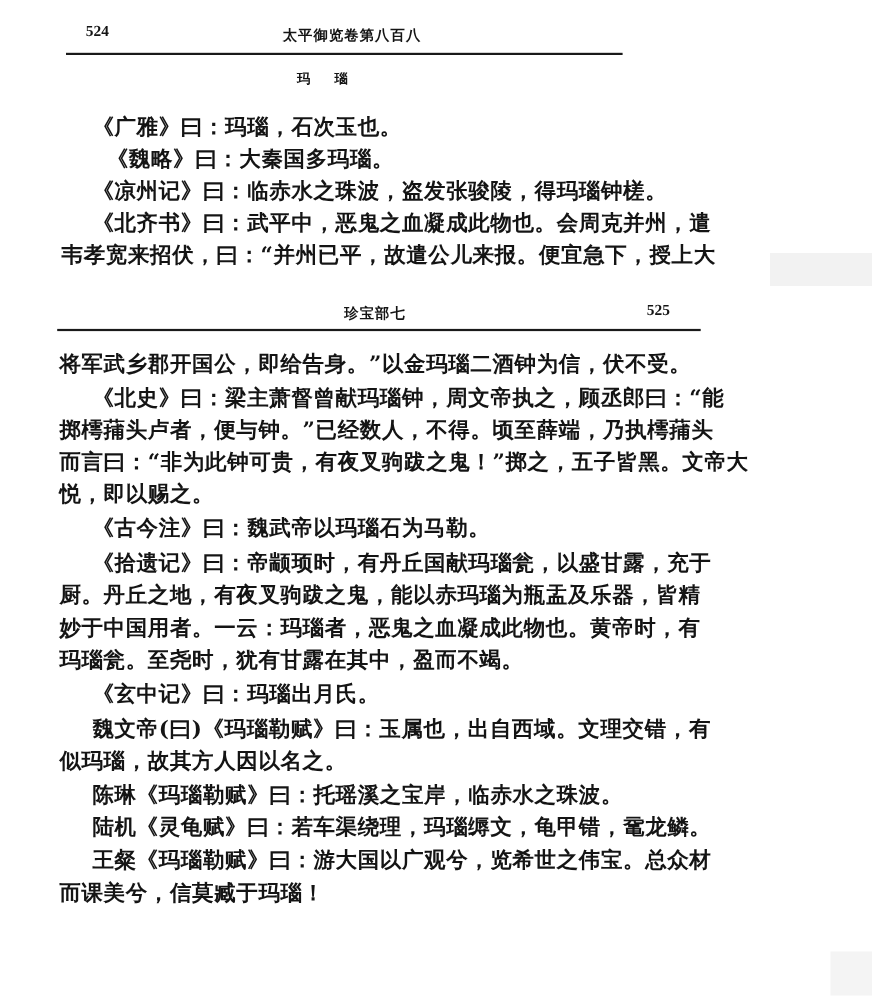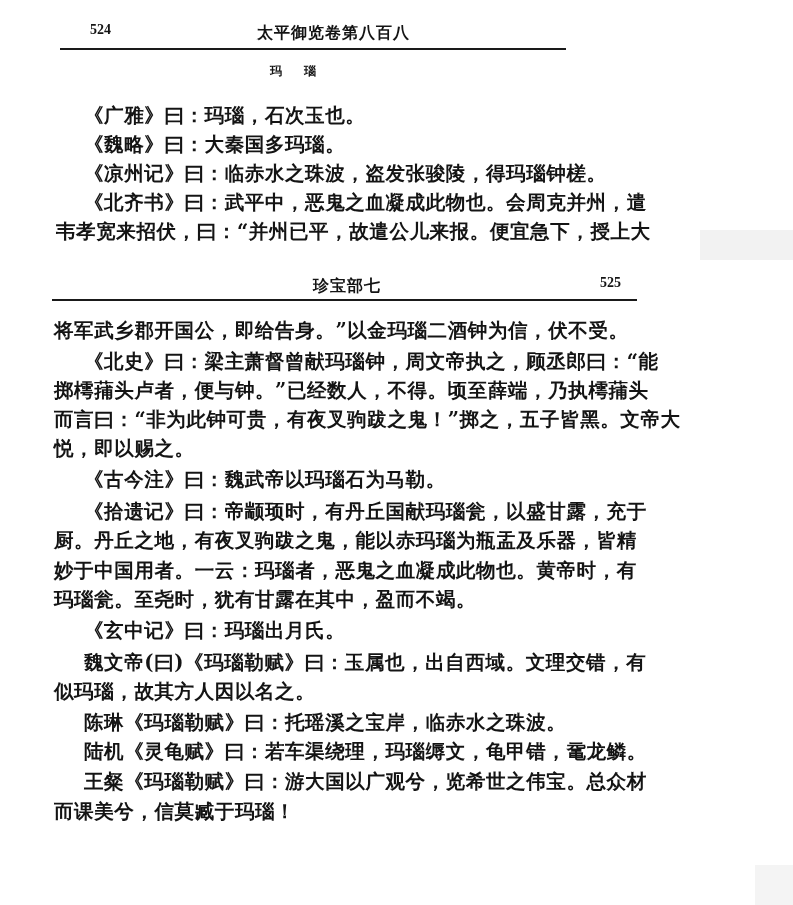--- a/index.html
+++ b/index.html
@@ -1,41 +1,41 @@
 <!DOCTYPE html>
 <html><head>
 <meta charset="utf-8">
 <style>
   html, body { margin: 0; padding: 0; }
   body {
     width: 793px; height: 905px; background: #ffffff; position: relative; overflow: hidden;
     font-family: "DejaVu Serif", "Liberation Serif", serif; color: #141414;
   }
   .abs { position: absolute; white-space: nowrap; }
-  .pgnum { font-family: "Liberation Serif", "DejaVu Serif", serif; font-weight: bold; font-size: 14px; margin-left: 12px; }
-  .runhead { font-weight: bold; font-size: 16px; letter-spacing: 1px; }
+  .pgnum { font-family: "Liberation Serif", "DejaVu Serif", serif; font-weight: bold; font-size: 14px; }
+  .runhead { font-weight: bold; font-size: 13px; letter-spacing: 1px; }
   .rule { position: absolute; height: 2px; background: #1a1a1a; }
   .section-title { font-weight: bold; font-size: 12px; letter-spacing: 22px; }
   .line { position: absolute; left: 0; font-size: 19.5px; font-weight: bold; letter-spacing: 0.6px; white-space: nowrap; line-height: 29px; }
   .shade { position: absolute; background: #f2f2f2; }
 </style>
 </head>
 <body>
 
 <div class="shade" style="left:700px; top:230px; width:93px; height:30px;"></div>
 <div class="shade" style="left:755px; top:865px; width:38px; height:40px; background:#f4f4f4;"></div>
 
 <div class="abs pgnum" style="left:78px; top:22px;">524</div>
 <div class="abs runhead" style="left:257px; top:23px;">太平御览卷第八百八</div>
 <div class="rule" style="left:60px; top:48px; width:506px;"></div>
 <div class="abs section-title" style="left:270px; top:63px;">玛瑙</div>
 
 <div style="position:absolute; left:56px; top:101px; width:600px;">
   <div class="line" style="top:0px; left:28px;">《广雅》曰：玛瑙，石次玉也。</div>
-  <div class="line" style="top:29px; left:28px;text-align:center;">《魏略》曰：大秦国多玛瑙。</div>
+  <div class="line" style="top:29px; left:41px;text-align:center;">《魏略》曰：大秦国多玛瑙。</div>
   <div class="line" style="top:58px; left:28px;">《凉州记》曰：临赤水之珠波，盗发张骏陵，得玛瑙钟槎。</div>
   <div class="line" style="top:87px; left:28px;">《北齐书》曰：武平中，恶鬼之血凝成此物也。会周克并州，遣</div>
   <div class="line" style="top:116px; left:0px;">韦孝宽来招伏，曰：“并州已平，故遣公儿来报。便宜急下，授上大</div>
 </div>
 
 <div class="abs runhead" style="left:313px; top:276px;">珍宝部七</div>
 <div class="abs pgnum" style="left:588px; top:275px;text-align:right;">525</div>
 <div class="rule" style="left:52px; top:299px; width:585px;"></div>
 
 <div style="position:absolute; left:54px; top:316px; width:600px;">

